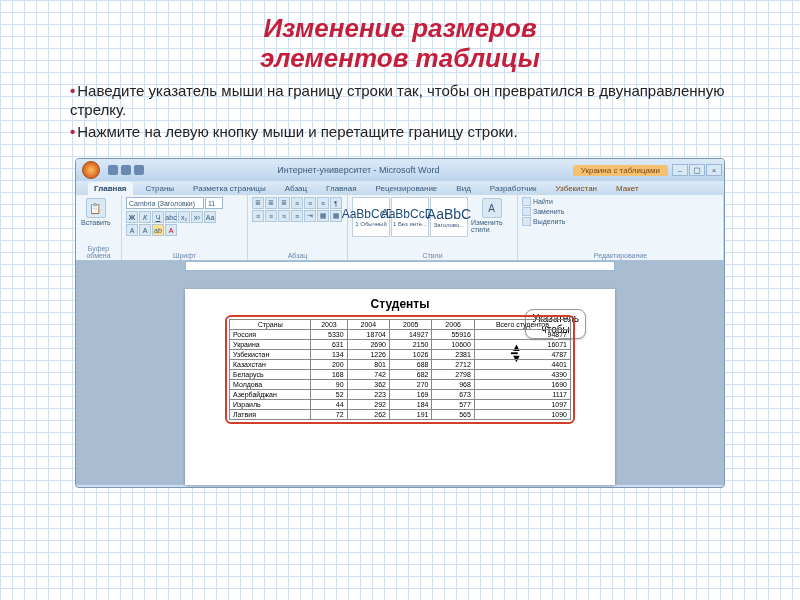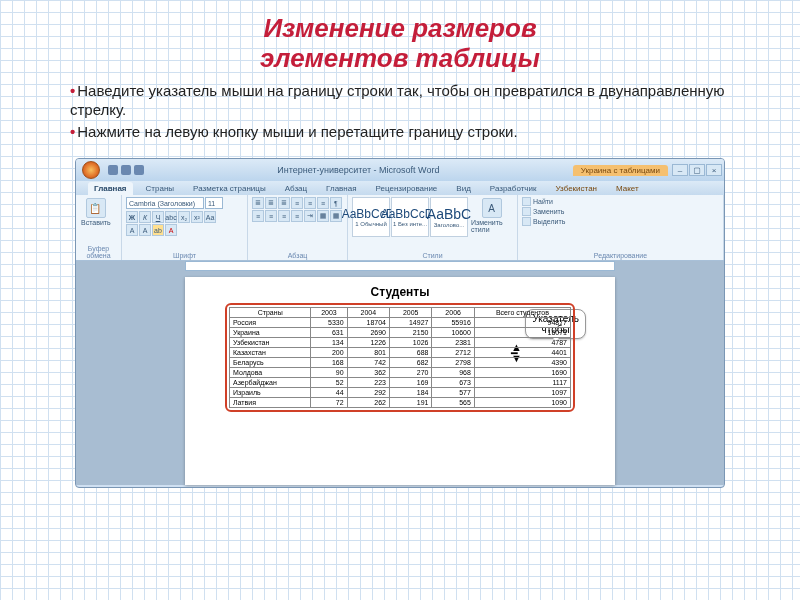--- a/index.html
+++ b/index.html
@@ -41,21 +41,21 @@
 .fontsel { display:flex; gap:1px;}
 .fontsel .dd{height:12px;background:#fff;border:1px solid #9ab8d4;font-size:7px;padding:0 2px;display:flex;align-items:center;color:#3a5a7a;}
 .stylebox { display:flex; gap:1px;}
 .stylebox .st{width:38px;height:40px;border:1px solid #c0d0e0;background:#fff;font-size:6px;display:flex;flex-direction:column;align-items:center;justify-content:center;color:#3a5a7a;}
 .stylebox .st .aa{font-size:12px;color:#1e4a7a;}
 .edit-col{display:flex;flex-direction:column;gap:1px;font-size:7px;color:#3a5a7a;}
 .edit-col div{display:flex;align-items:center;gap:2px;}
 .edit-col .eic{width:9px;height:9px;background:#d8e8f5;border:1px solid #b0c8de;}
 .doc-area { background:#a8bdd2; height:224px; position:relative; display:flex; justify-content:center; padding-top:4px;}
 .ruler{position:absolute;top:0;left:50%;transform:translateX(-50%);width:430px;height:10px;background:#fff;border:1px solid #9ab8d4;}
-.page { width:430px; background:#fff; margin-top:12px; padding:8px 40px; box-shadow:0 1px 3px rgba(0,0,0,0.3);}
+.page { width:430px; background:#fff; margin-top:24px; padding:8px 40px; box-shadow:0 1px 3px rgba(0,0,0,0.3);}
 .doc-title{text-align:center;font-weight:bold;font-size:12px;margin-bottom:4px;color:#000;}
 .tbl-wrap{border:2px solid #d04028;border-radius:6px;padding:2px;position:relative;}
 table.doc{border-collapse:collapse;width:100%;font-size:7px;}
 table.doc th,table.doc td{border:1px solid #888;padding:1px 3px;text-align:right;color:#000;}
 table.doc th{text-align:center;font-weight:normal;}
 table.doc td:first-child{text-align:left;}
 .callout{position:absolute;top:48px;right:138px;background:#fff;border:1px solid #999;border-radius:8px;padding:3px 6px;font-size:10px;text-align:center;box-shadow:0 1px 2px rgba(0,0,0,0.2);line-height:1.1;}
 .callout::after{content:"";position:absolute;bottom:-8px;left:50%;transform:translateX(-50%);border:5px solid transparent;border-top-color:#fff;}
 .resize-cursor{position:absolute;top:84px;right:202px;font-size:11px;color:#000;display:flex;flex-direction:column;align-items:center;line-height:0.5;}
 </style>

